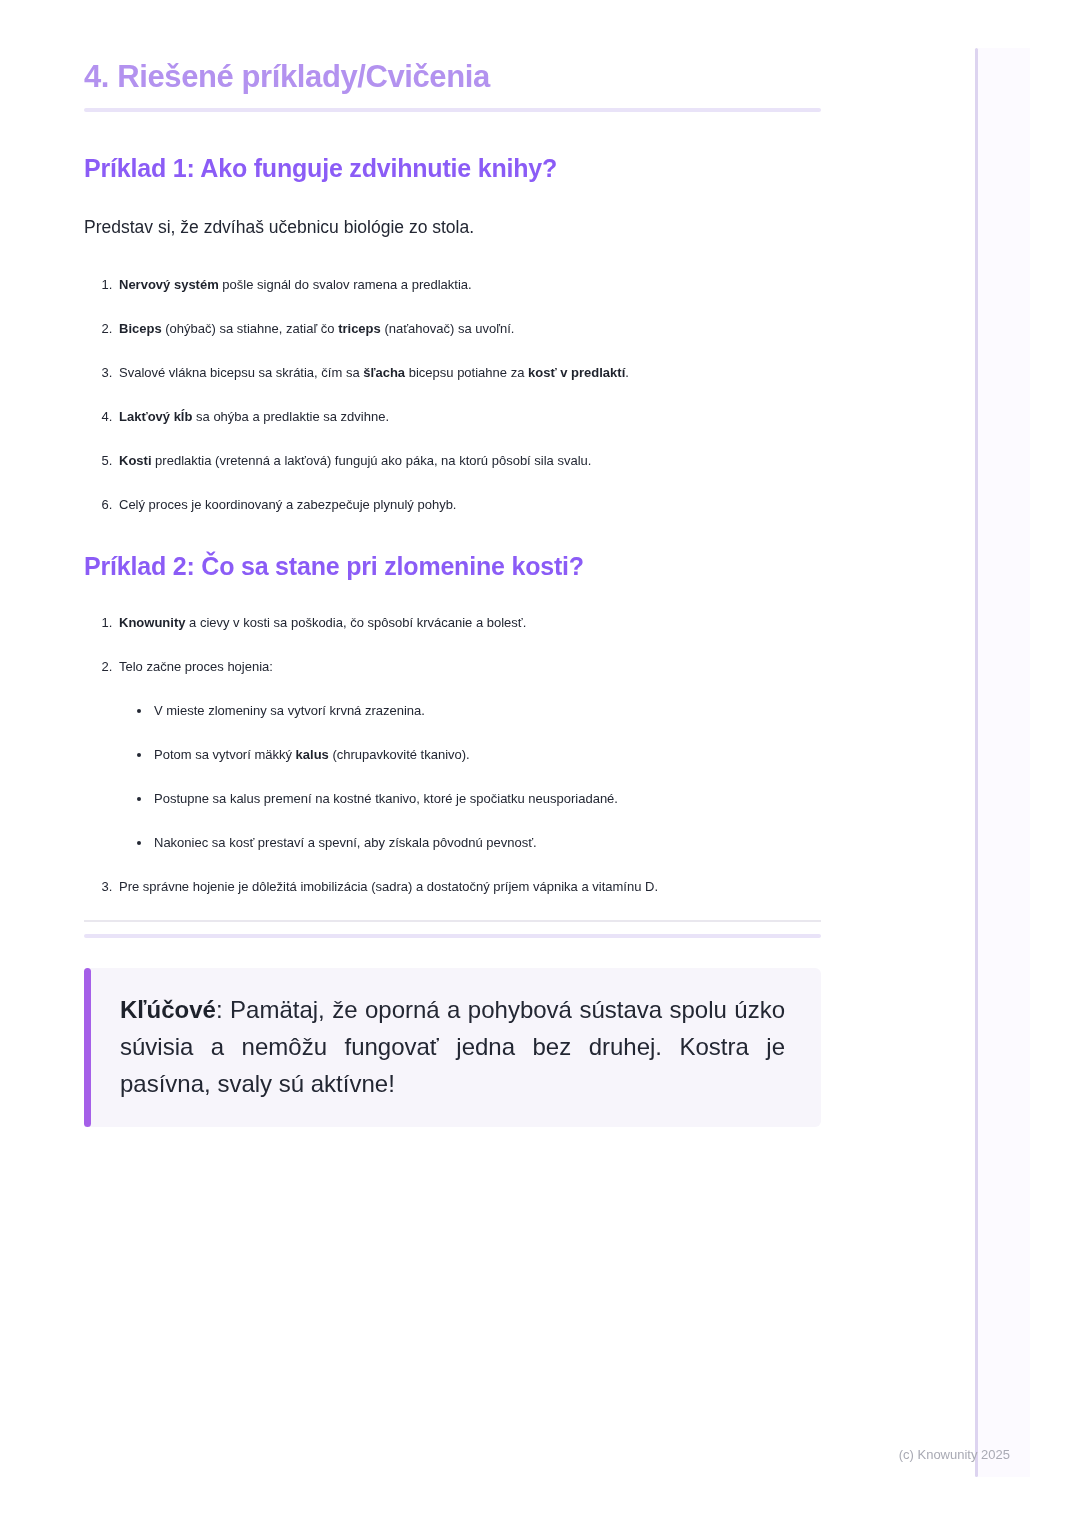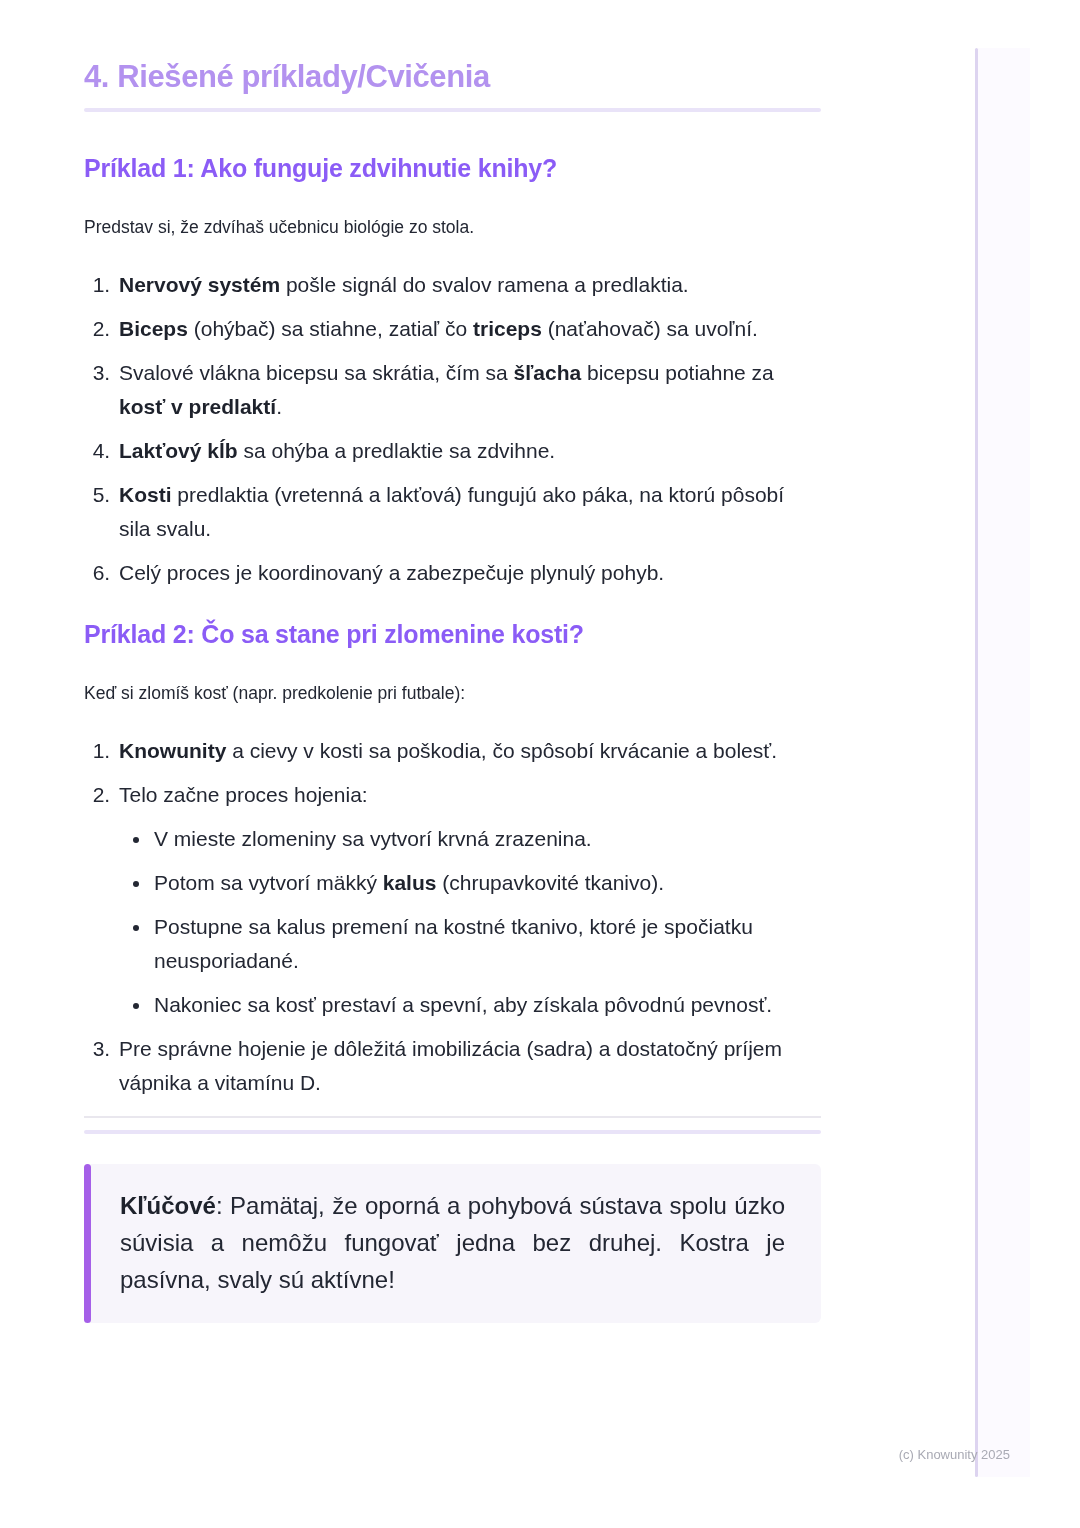--- a/index.html
+++ b/index.html
@@ -40,21 +40,21 @@
   }
   h2.example-title.second{margin-top:28px;}
   p.body{
     margin:26px 0 0;
     font-size:17.5px;
     line-height:34px;
   }
   ol.steps{
     margin:24px 0 0;
     padding-left:32px;
-    font-size:21px;
+    font-size:13px;
     line-height:34px;
   }
   ol.steps > li{
     margin-bottom:10px;
     padding-left:3px;
   }
   ul.bullets{
     list-style:disc;
     margin:10px 0 0;
     padding-left:33px;
@@ -129,21 +129,20 @@
         <li><strong>Nervový systém</strong> pošle signál do svalov ramena a predlaktia.</li>
         <li><strong>Biceps</strong> (ohýbač) sa stiahne, zatiaľ čo <strong>triceps</strong> (naťahovač) sa uvoľní.</li>
         <li>Svalové vlákna bicepsu sa skrátia, čím sa <strong>šľacha</strong> bicepsu potiahne za <strong>kosť v predlaktí</strong>.</li>
         <li><strong>Lakťový kĺb</strong> sa ohýba a predlaktie sa zdvihne.</li>
         <li><strong>Kosti</strong> predlaktia (vretenná a lakťová) fungujú ako páka, na ktorú pôsobí sila svalu.</li>
         <li>Celý proces je koordinovaný a zabezpečuje plynulý pohyb.</li>
       </ol>
 
     <h2 class="example-title second">Príklad 2: Čo sa stane pri zlomenine kosti?</h2>
 
-    <p class="body">Keď si zlomíš kosť (napr. predkolenie pri futbale):</p>
 
     <ol class="steps">
         <li><strong>Knowunity</strong> a cievy v kosti sa poškodia, čo spôsobí krvácanie a bolesť.</li>
         <li>Telo začne proces hojenia:<ul class="bullets">
             <li>V mieste zlomeniny sa vytvorí krvná zrazenina.</li>
             <li>Potom sa vytvorí mäkký <strong>kalus</strong> (chrupavkovité tkanivo).</li>
             <li>Postupne sa kalus premení na kostné tkanivo, ktoré je spočiatku neusporiadané.</li>
             <li>Nakoniec sa kosť prestaví a spevní, aby získala pôvodnú pevnosť.</li>
           </ul></li>
         <li>Pre správne hojenie je dôležitá imobilizácia (sadra) a dostatočný príjem vápnika a vitamínu D.</li>

